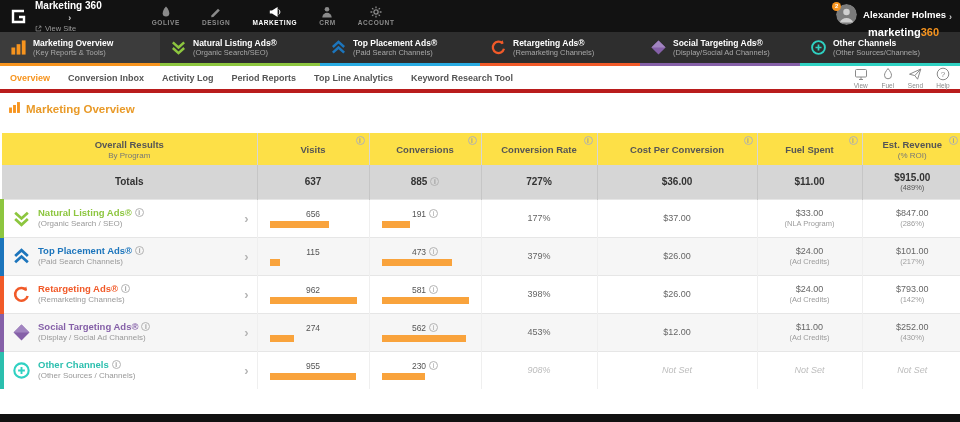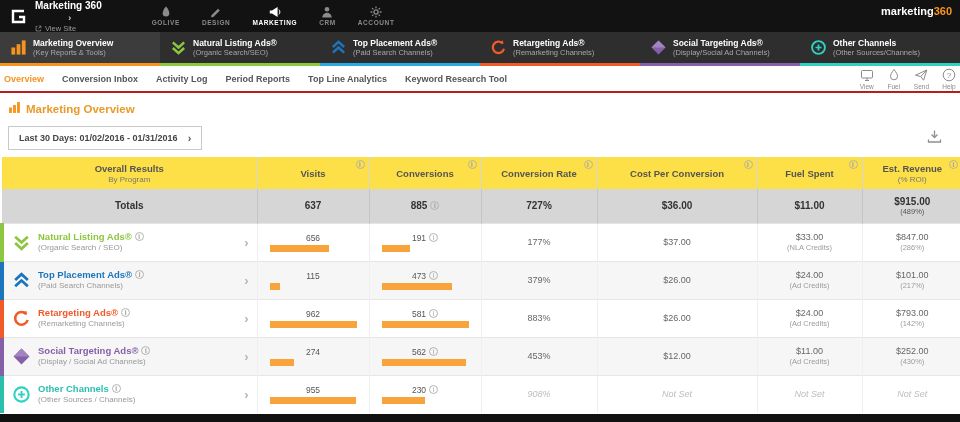--- a/index.html
+++ b/index.html
@@ -30,21 +30,21 @@
   
   .channelbar{flex:0 0 34px;height:34px;background:#2e2e2e;display:flex;}
   .channel{flex:1;display:flex;align-items:center;gap:6px;padding-left:10px;border-bottom:3px solid transparent;cursor:pointer;}
   .channel.active{background:#3c3c3c;}
   .cicon svg{display:block;}
   .ctext{display:flex;flex-direction:column;line-height:10px;}
   .ctitle{color:#fff;font-size:8.5px;font-weight:bold;}
   .csub{color:#a8a8a8;font-size:7.5px;}
 
   
-  .subnav{flex:0 0 27px;height:27px;background:#fff;border-bottom:2px solid #b91c1c;display:flex;align-items:center;padding:0 4px;gap:18px;}
+  .subnav{flex:0 0 27px;height:27px;background:#fff;border-bottom:4px solid #b91c1c;display:flex;align-items:center;padding:0 10px;gap:18px;}
   .snav{font-size:9px;font-weight:bold;color:#555;cursor:pointer;}
   .snav.active{color:#f7941e;}
   .tools{margin-left:auto;display:flex;gap:13px;align-items:flex-end;}
   .tool{display:flex;flex-direction:column;align-items:center;color:#8a8a8a;cursor:pointer;}
   .tool span{font-size:6.5px;margin-top:1px;}
 
   
   .pagehead{padding:7px 8px 7px;}
   .ptitle-row{display:flex;align-items:center;gap:5px;margin-bottom:8px;}
   .ptitle{color:#e99a28;font-size:11.5px;font-weight:bold;}
@@ -139,20 +139,32 @@
       <svg viewBox="0 0 12 12">
           <circle cx="6" cy="6" r="2.1" fill="none" stroke="currentColor" stroke-width="1.3"></circle>
           <path d="M6 0.5V2.3M6 9.7V11.5M0.5 6H2.3M9.7 6H11.5M2.1 2.1L3.4 3.4M8.6 8.6L9.9 9.9M9.9 2.1L8.6 3.4M3.4 8.6L2.1 9.9" fill="none" stroke="currentColor" stroke-width="1.3"></path>
         </svg>
       <span>ACCOUNT</span>
     </div>
   </nav>
 </header>
 
 <div class="user-block">
+  <div class="user-row">
+    <div class="avatar">
+      <svg viewBox="0 0 22 22" width="21" height="21">
+          <circle cx="11" cy="11" r="11" fill="#7c7c7c"></circle>
+          <circle cx="11" cy="8.5" r="3.4" fill="#cfcfcf"></circle>
+          <path d="M4 19.5 A7.5 7.5 0 0 1 18 19.5 Z" fill="#cfcfcf"></path>
+        </svg>
+      <span class="badge">2</span>
+    </div>
+    <span class="uname">Alexander Holmes</span>
+    <span class="chev-sm"></span>
+  </div>
   <div class="wordmark">
     <span>marketing</span><span class="accent">360</span>
   </div>
 </div>
 
 <div class="channelbar">
   <div class="channel active" style="border-bottom-color: rgb(247, 148, 30);">
     <span class="cicon">
         <svg viewBox="0 0 18 18" width="17" height="17">
           <rect x="1.5" y="9" width="4" height="7.5" fill="#f7941e"></rect>
@@ -266,32 +278,20 @@
 </div>
 
 <div class="pagehead">
   <div class="ptitle-row">
     <span class="ticon"><svg viewBox="0 0 18 18" width="13" height="13">
           <rect x="1.5" y="9" width="4" height="7.5" fill="#f7941e"></rect>
           <rect x="7" y="5.5" width="4" height="11" fill="#f7941e"></rect>
           <rect x="12.5" y="1.5" width="4" height="15" fill="#f7941e"></rect>
         </svg></span>
     <span class="ptitle">Marketing Overview</span>
-  </div>
-  <div class="daterow">
-    <div class="datebox">
-      <span>Last 30 Days: 01/02/2016 - 01/31/2016</span>
-      <span class="chev-d"></span>
-    </div>
-    <div class="dl">
-      <svg viewBox="0 0 15 15" width="15" height="15">
-          <path d="M7.5 1.5 V8 M4.5 5.5 L7.5 8.5 L10.5 5.5" fill="none" stroke="#8f8f8f" stroke-width="1.3"></path>
-          <path d="M1.5 10.5 V13 H13.5 V10.5" fill="none" stroke="#8f8f8f" stroke-width="1.3"></path>
-        </svg>
-    </div>
   </div>
 </div>
 
 <table>
   <colgroup>
     <col style="width:255px">
       <col style="width:112px">
       <col style="width:112px">
       <col style="width:116px">
       <col style="width:160px">
@@ -350,21 +350,21 @@
       <td class="vcell">
           <div class="numline"><span>191</span><span class="info"></span></div>
           <div class="barwrap">
             <div class="bar" style="width: 32.8744%;"></div>
           </div>
         </td>
       <td class="ccell">177%</td>
       <td class="ccell">$37.00</td>
       <td class="ccell">
           <div>$33.00</div>
-          <div class="note">(NLA Credits)</div>
+          <div class="note">(NLA Program)</div>
         </td>
       <td class="ccell">
           <div>$847.00</div>
           <div class="note">(286%)</div>
         </td>
     </tr>
 
     <tr>
       <td class="program" style="border-left-color: rgb(28, 117, 188);">
         <div class="pwrap">
@@ -426,21 +426,21 @@
           <div class="barwrap">
             <div class="bar" style="width: 100%;"></div>
           </div>
         </td>
       <td class="vcell">
           <div class="numline"><span>581</span><span class="info"></span></div>
           <div class="barwrap">
             <div class="bar" style="width: 100%;"></div>
           </div>
         </td>
-      <td class="ccell">883%</td>
+      <td class="ccell">398%</td>
       <td class="ccell">$26.00</td>
       <td class="ccell">
           <div>$24.00</div>
           <div class="note">(Ad Credits)</div>
         </td>
       <td class="ccell">
           <div>$793.00</div>
           <div class="note">(142%)</div>
         </td>
     </tr>

